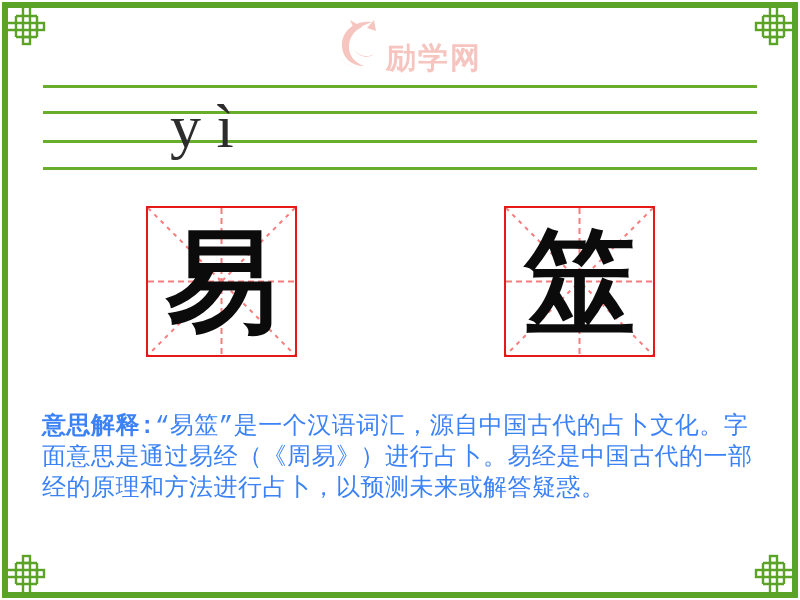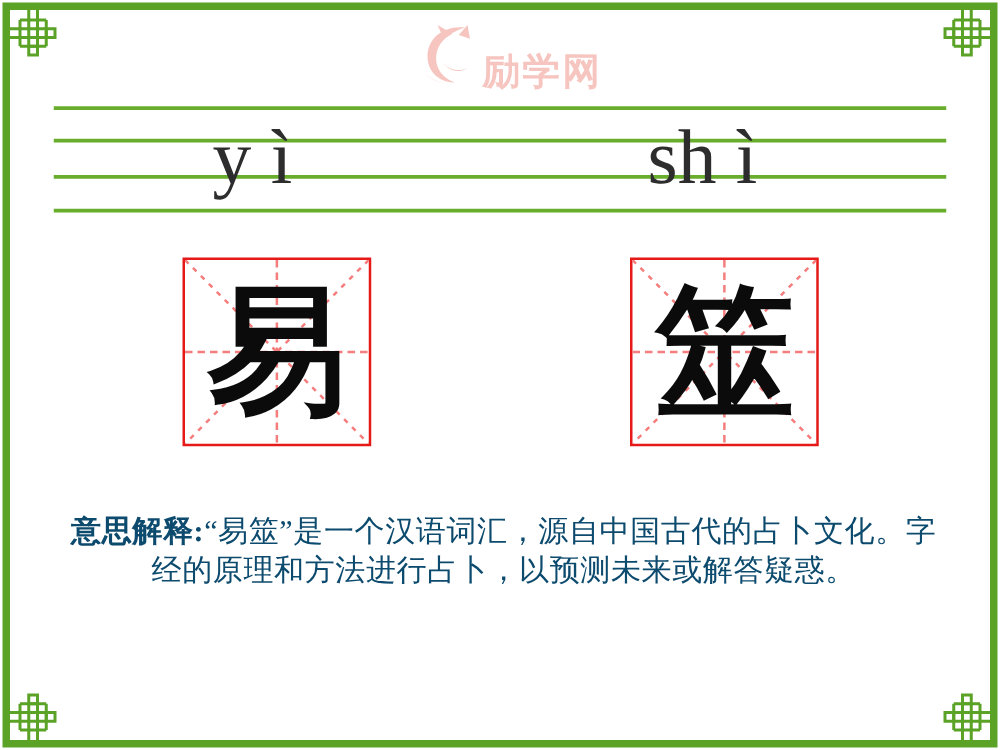--- a/index.html
+++ b/index.html
@@ -53,24 +53,23 @@
   .charbox svg{position:absolute;left:0;top:0;}
   .hanzi{
     position:relative;
     font-size:112px;line-height:1;
     font-weight:bold;color:#0b0b0b;
     font-family:"Liberation Serif","DejaVu Serif",serif;
   }
   
   .meaning{
     position:absolute;left:42px;top:411px;width:722px;
-    font-size:24px;line-height:31px;color:#0c4a6e;
-    font-family:Liberation Serif, serif;
+    font-size:24px;line-height:31px;color:#3b82f6;
+    font-family:Liberation Mono, monospace;
     letter-spacing:0.5px;
-    text-align:center;
   }
   .meaning .mline{white-space:nowrap;}
   .mlabel{font-weight:bold;}
 </style>
 </head>
 <body>
 
 <div id="stage">
 
   <div class="frame"></div>
@@ -124,21 +123,20 @@
     </svg>
     <span class="logo-text">励学网</span>
   </div>
 
   <div class="pline" style="top:85px"></div>
   <div class="pline" style="top:111px"></div>
   <div class="pline" style="top:140px"></div>
   <div class="pline" style="top:167px"></div>
 
   <span class="pinyin" style="left:170px">y ì</span>
-  <span class="pinyin" style="left:518px">sh ì</span>
 
   <div class="charbox" style="left:146px">
     <svg width="147" height="147" viewBox="0 0 147 147">
       <g stroke="#f57d7d" stroke-width="2" fill="none">
         <path d="M0,73.5 H147" stroke-dasharray="6 4"></path>
         <path d="M73.5,0 V147" stroke-dasharray="6 4"></path>
         <path d="M0,0 L147,147" stroke-dasharray="4 5"></path>
         <path d="M147,0 L0,147" stroke-dasharray="4 5"></path>
       </g>
     </svg>
@@ -152,16 +150,17 @@
         <path d="M73.5,0 V147" stroke-dasharray="6 4"></path>
         <path d="M0,0 L147,147" stroke-dasharray="4 5"></path>
         <path d="M147,0 L0,147" stroke-dasharray="4 5"></path>
       </g>
     </svg>
     <span class="hanzi">筮</span>
   </div>
 
   <div class="meaning">
     <div class="mline"><span class="mlabel">意思解释:</span><span>“易筮”是一个汉语词汇，源自中国古代的占卜文化。字</span></div>
+    <div class="mline">面意思是通过易经（《周易》）进行占卜。易经是中国古代的一部</div>
     <div class="mline">经的原理和方法进行占卜，以预测未来或解答疑惑。</div>
   </div>
 
 </div>
 
 </body></html>

